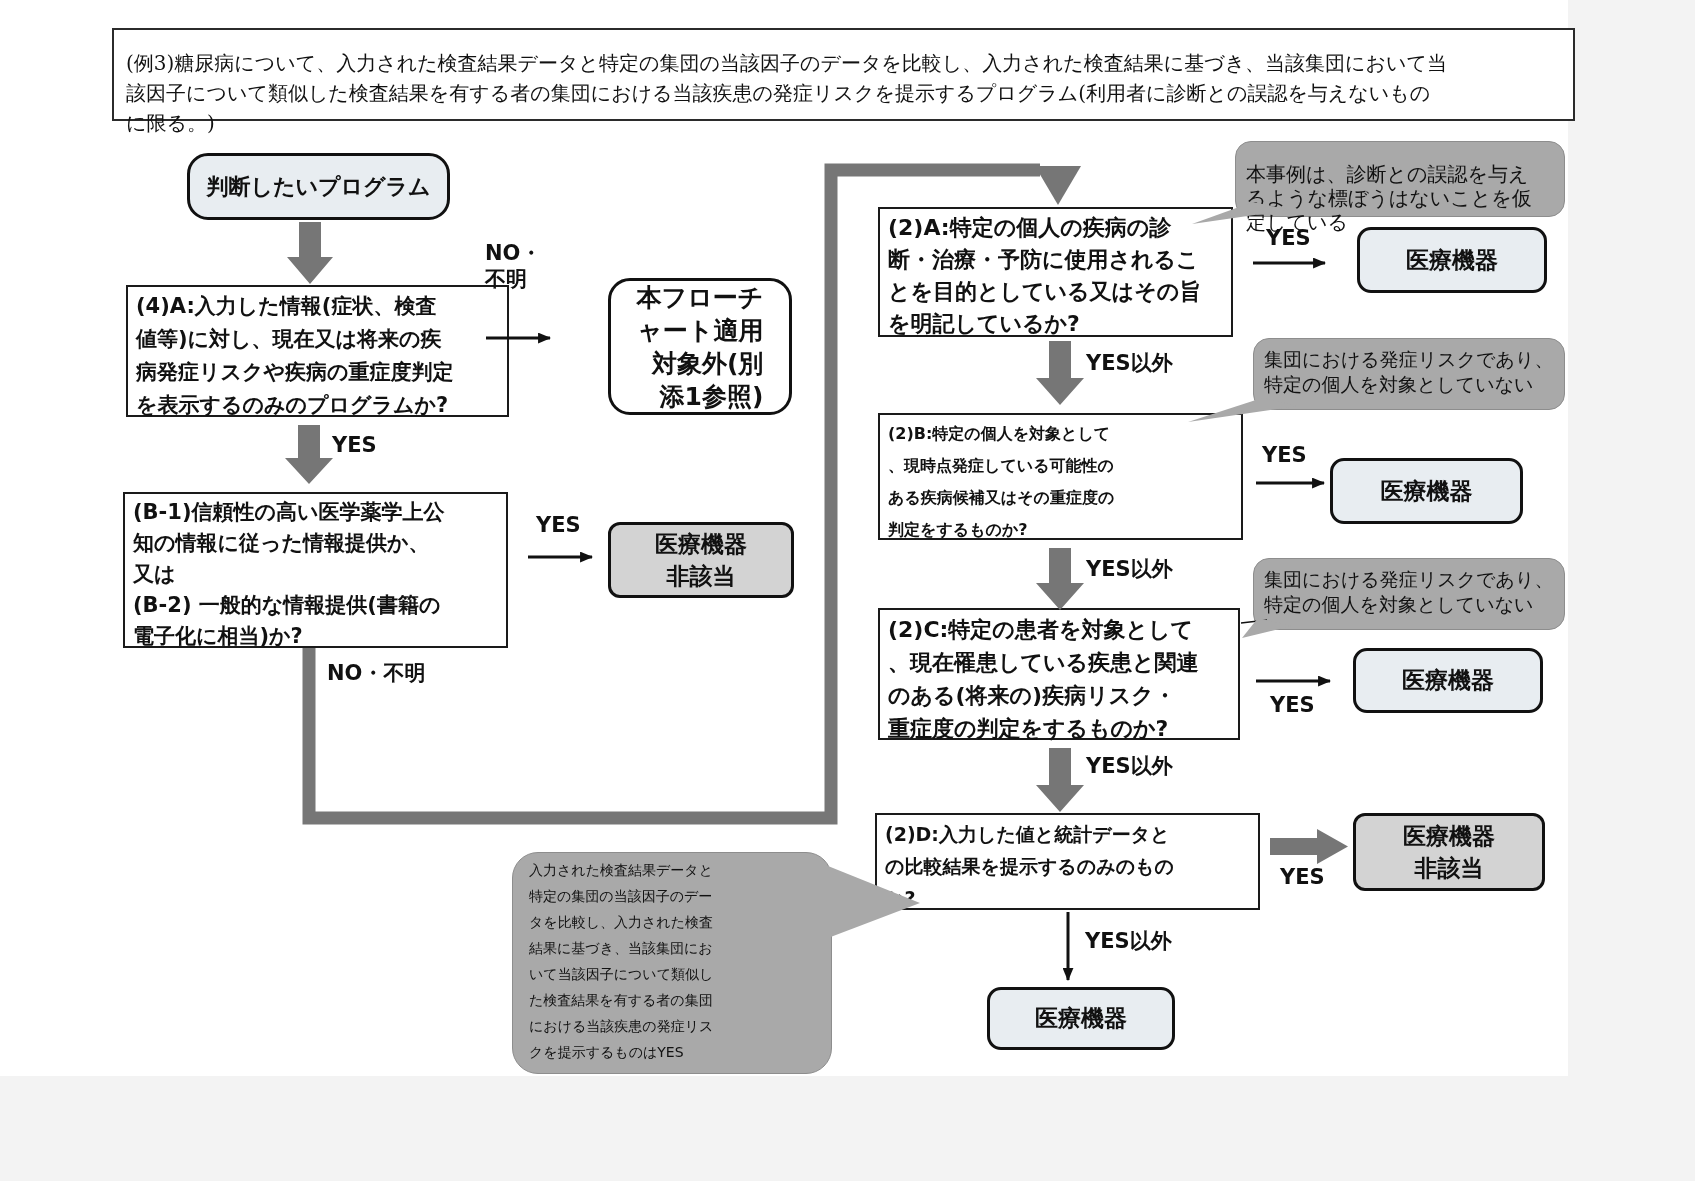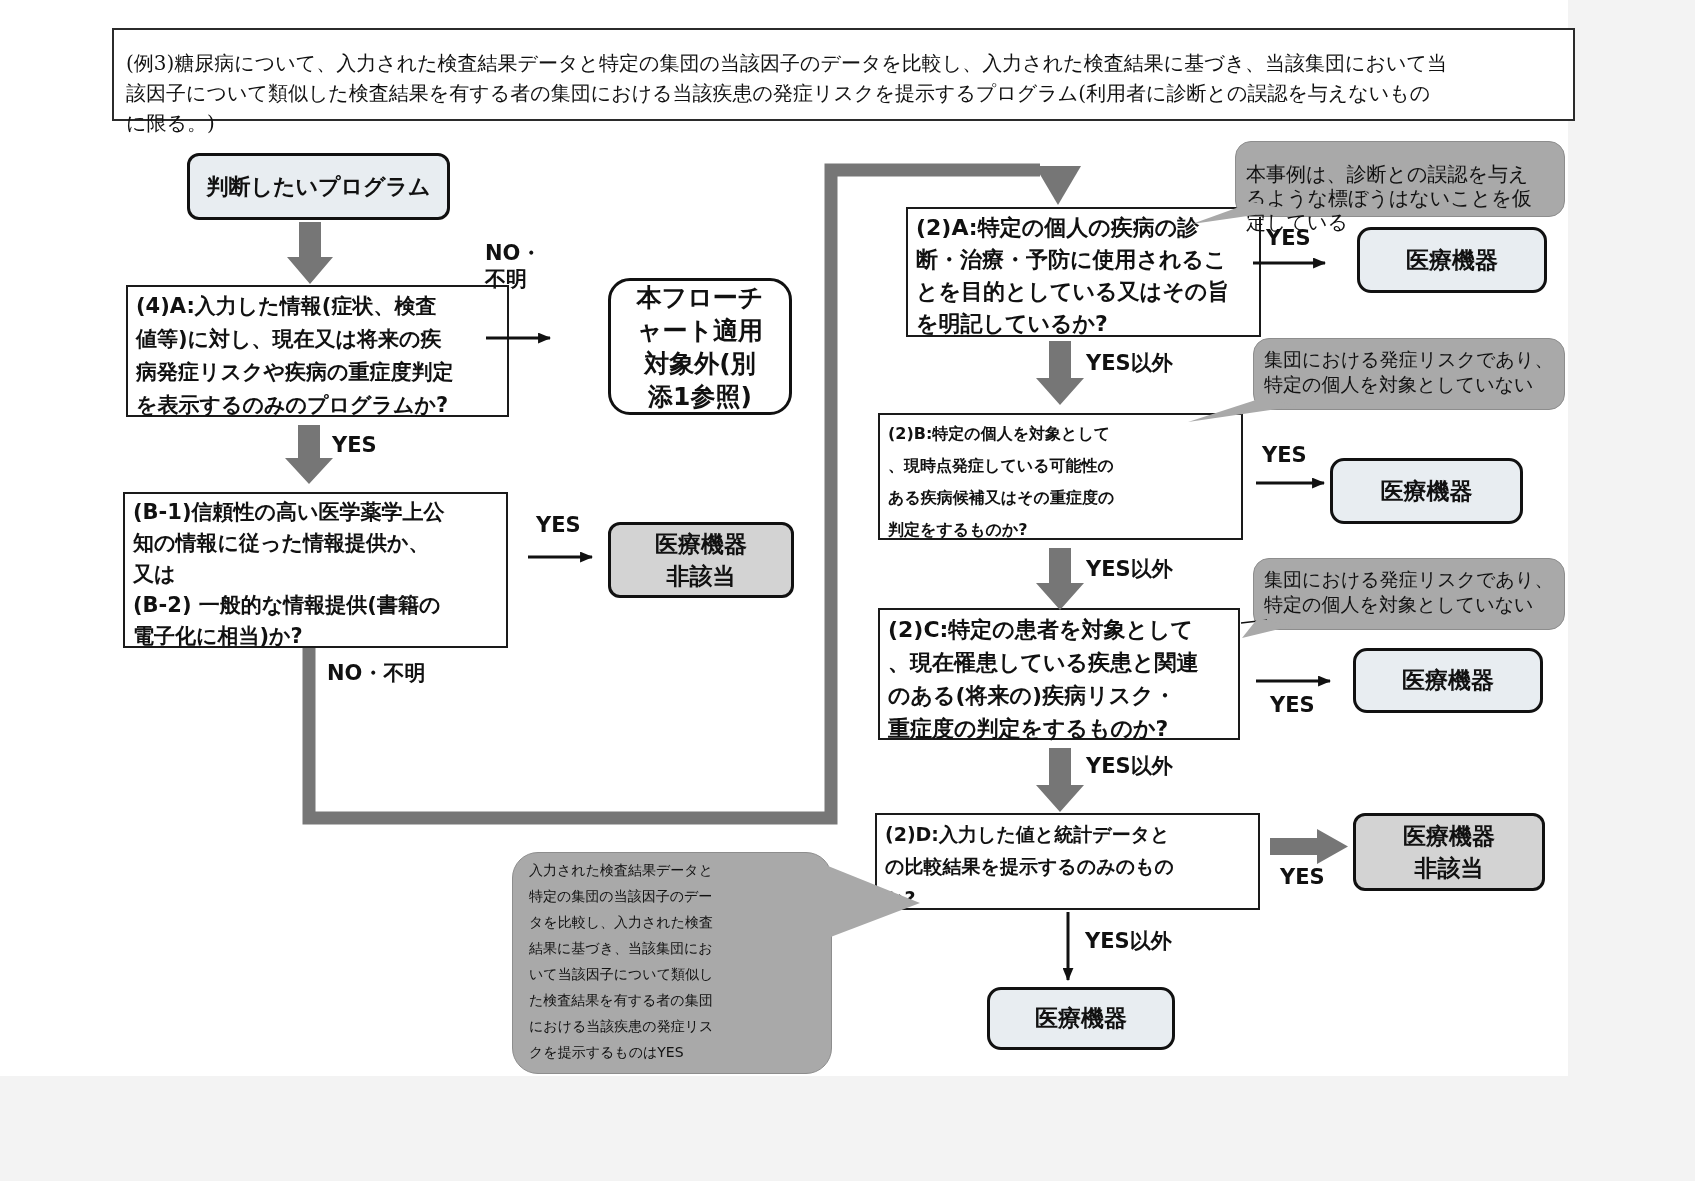--- a/index.html
+++ b/index.html
@@ -28,21 +28,21 @@
     font-weight:bold; padding:3px 8px; z-index:10;
   }
 
   
   .rbox {
     border:3px solid #111; border-radius:14px;
     display:flex; align-items:center; justify-content:center;
     text-align:center; font-weight:bold; z-index:10;
   }
   .rbox.light { background:#e8edf1; }
-  .rbox.white { background:#ffffff; border-radius:22px; }
+  .rbox.white { background:#ffffff; border-radius:22px;text-align:right; }
   .rbox.gray  { background:#d3d3d3; }
 
   
   .callout {
     background:#a9a9a9; border:1px solid #8d8d8d; border-radius:16px;
     padding:20px 10px; z-index:20;
   }
 
   .lbl { position:absolute; font-weight:bold; font-size:21px; line-height:26px; z-index:15; }
 
@@ -53,21 +53,21 @@
 
 <div id="canvas">
 
   <div class="edge-strip" style="left:1568px; top:0; width:127px; height:1181px;"></div>
   <div class="edge-strip" style="left:0; top:1076px; width:1695px; height:105px;"></div>
 
   <div class="abs note pre" style="left:112px; top:28px; width:1463px; height:93px;">(例3)糖尿病について、入力された検査結果データと特定の集団の当該因子のデータを比較し、入力された検査結果に基づき、当該集団において当
 該因子について類似した検査結果を有する者の集団における当該疾患の発症リスクを提示するプログラム(利用者に診断との誤認を与えないもの
 に限る。)</div>
 
-  <div class="abs rbox light" style="left:187px; top:153px; width:263px; height:67px; font-size:22px; border-radius:12px;">
+  <div class="abs rbox light" style="left:187px; top:153px; width:263px; height:67px; font-size:22px; border-radius:21px;">
     <span>判断したいプログラム</span>
   </div>
 
   <div class="abs qbox pre" style="left:126px; top:285px; width:383px; height:132px; font-size:21px; line-height:33px;">(4)A:入力した情報(症状、検査
 値等)に対し、現在又は将来の疾
 病発症リスクや疾病の重症度判定
 を表示するのみのプログラムか?</div>
 
   <div class="lbl pre" style="left:485px; top:240px;">NO・
 不明</div>
@@ -89,21 +89,21 @@
 
   <div class="lbl" style="left:536px; top:512px;">YES</div>
 
   <div class="abs rbox gray" style="left:608px; top:522px; width:186px; height:76px; font-size:23px; line-height:32px; border-radius:12px;">
     <span class="pre">医療機器
 非該当</span>
   </div>
 
   <div class="lbl" style="left:327px; top:660px;">NO・不明</div>
 
-  <div class="abs qbox pre" style="left:878px; top:207px; width:355px; height:130px; font-size:22px; line-height:32px;margin-left:28px;">(2)A:特定の個人の疾病の診
+  <div class="abs qbox pre" style="left:878px; top:207px; width:355px; height:130px; font-size:22px; line-height:32px;">(2)A:特定の個人の疾病の診
 断・治療・予防に使用されるこ
 とを目的としている又はその旨
 を明記しているか?</div>
 
   <div class="abs callout pre" style="left:1235px; top:141px; width:330px; height:76px; font-size:20px; line-height:24px;">本事例は、診断との誤認を与え
 るような標ぼうはないことを仮
 定している</div>
 
   <div class="lbl" style="left:1266px; top:225px;">YES</div>
 

